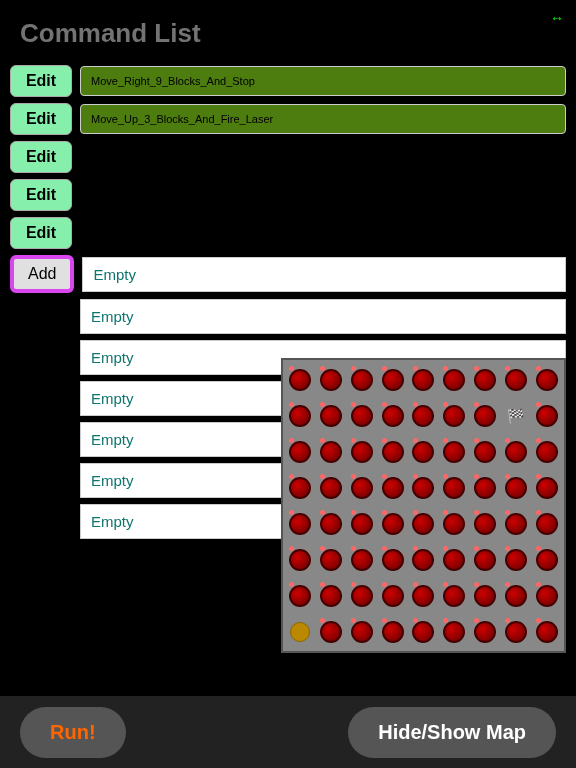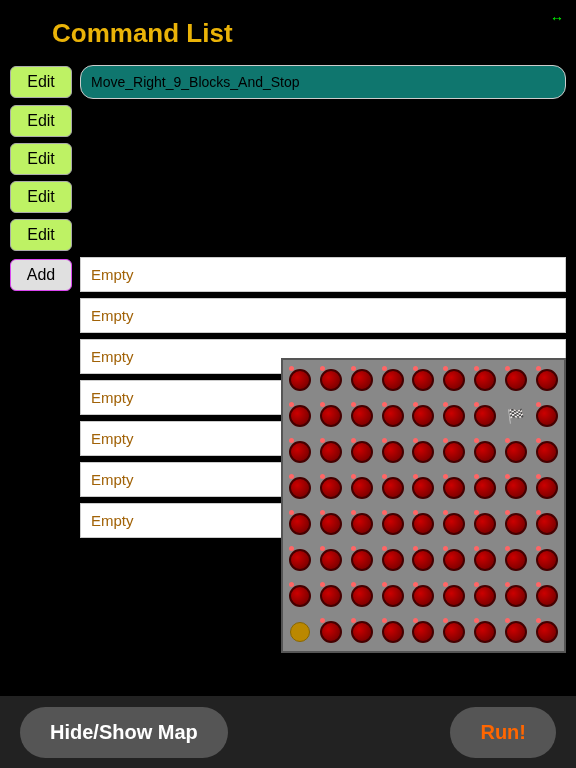--- a/index.html
+++ b/index.html
@@ -22,94 +22,93 @@
     }
     #back-btn {
       color: #4A90E2;
       font-size: 26px;
       font-weight: bold;
       background: none;
       border: none;
       cursor: pointer;
     }
     #page-title-el {
-      color: #eab308;
+      color: #737373;
       font-size: 26px;
       font-weight: bold;
-      margin-left: 32px;
     }
 
     
     #command-list {
       padding: 6px 10px 0 10px;
       display: flex;
       flex-direction: column;
       gap: 0px;
     }
     .command-row {
       display: flex;
       align-items: center;
       margin-bottom: 6px;
       gap: 8px;
     }
     .edit-btn {
-      background: #bef264;
+      background: #86efac;
       border: 1px solid #aaa;
       border-radius: 6px;
       padding: 6px 14px;
       font-size: 16px;
       color: #000;
       cursor: pointer;
       min-width: 62px;
       text-align: center;
-      font-weight: 400;
+      font-weight: 700;
     }
     .command-input-wrap {
       flex: 1;
       position: relative;
       display: flex;
       align-items: center;
     }
     .command-input-wrap input {
       width: 100%;
-      background: #0f766e;
+      background: #4d7c0f;
       border: 1px solid #ccc;
-      border-radius: 13px;
+      border-radius: 4px;
       padding: 8px 30px 8px 10px;
-      font-size: 14px;
+      font-size: 11px;
       color: #000;
     }
     .delete-x {
       position: absolute;
       right: 8px;
       color: #e33;
       font-size: 18px;
       cursor: pointer;
       font-weight: bold;
     }
     .add-btn {
       background: #e0e0e0;
-      border: 1px solid #d946ef;
+      border: 4px solid #d946ef;
       border-radius: 6px;
       padding: 6px 14px;
       font-size: 16px;
       color: #000;
       cursor: pointer;
       min-width: 62px;
       text-align: center;
       font-weight: 500;
     }
     .empty-input {
       flex: 1;
       background: #fff;
       border: 1px solid #ccc;
       border-radius: 0;
       padding: 8px 10px;
       font-size: 15px;
-      color: #a16207;
+      color: #0f766e;
     }
 
     
     #map-overlay {
       position: absolute;
       right: 10px;
       top: 358px;
       width: 285px;
       height: 295px;
       background: #888;
@@ -216,20 +215,23 @@
 <div id="command-list">
 
 <div class="command-row">
       <button class="edit-btn">Edit</button>
       <div class="command-input-wrap">
         <input type="text" value="Move_Right_9_Blocks_And_Stop" style="">
       </div>
     </div>
     <div class="command-row">
       <button class="edit-btn">Edit</button>
+      <div class="command-input-wrap">
+        <input type="text" value="Move_Up_3_Blocks_And_Fire_Laser" style="">
+      </div>
     </div>
     <div class="command-row">
       <button class="edit-btn">Edit</button>
     </div>
     <div class="command-row">
       <button class="edit-btn">Edit</button>
     </div>
     <div class="command-row">
       <button class="edit-btn">Edit</button>
     </div>
@@ -477,15 +479,15 @@
     </div>
     <div class="map-cell has-bomb">
       <div class="bomb-icon"></div>
     </div>
     <div class="map-cell has-bomb">
       <div class="bomb-icon"></div>
     </div>
   </div>
 
 <div id="bottom-bar">
+  <button class="bottom-btn run-btn">Run!</button>
   <button class="bottom-btn hide-show-btn">Hide/Show Map</button>
-  <button class="bottom-btn run-btn">Run!</button>
 </div>
 
 </body></html>

